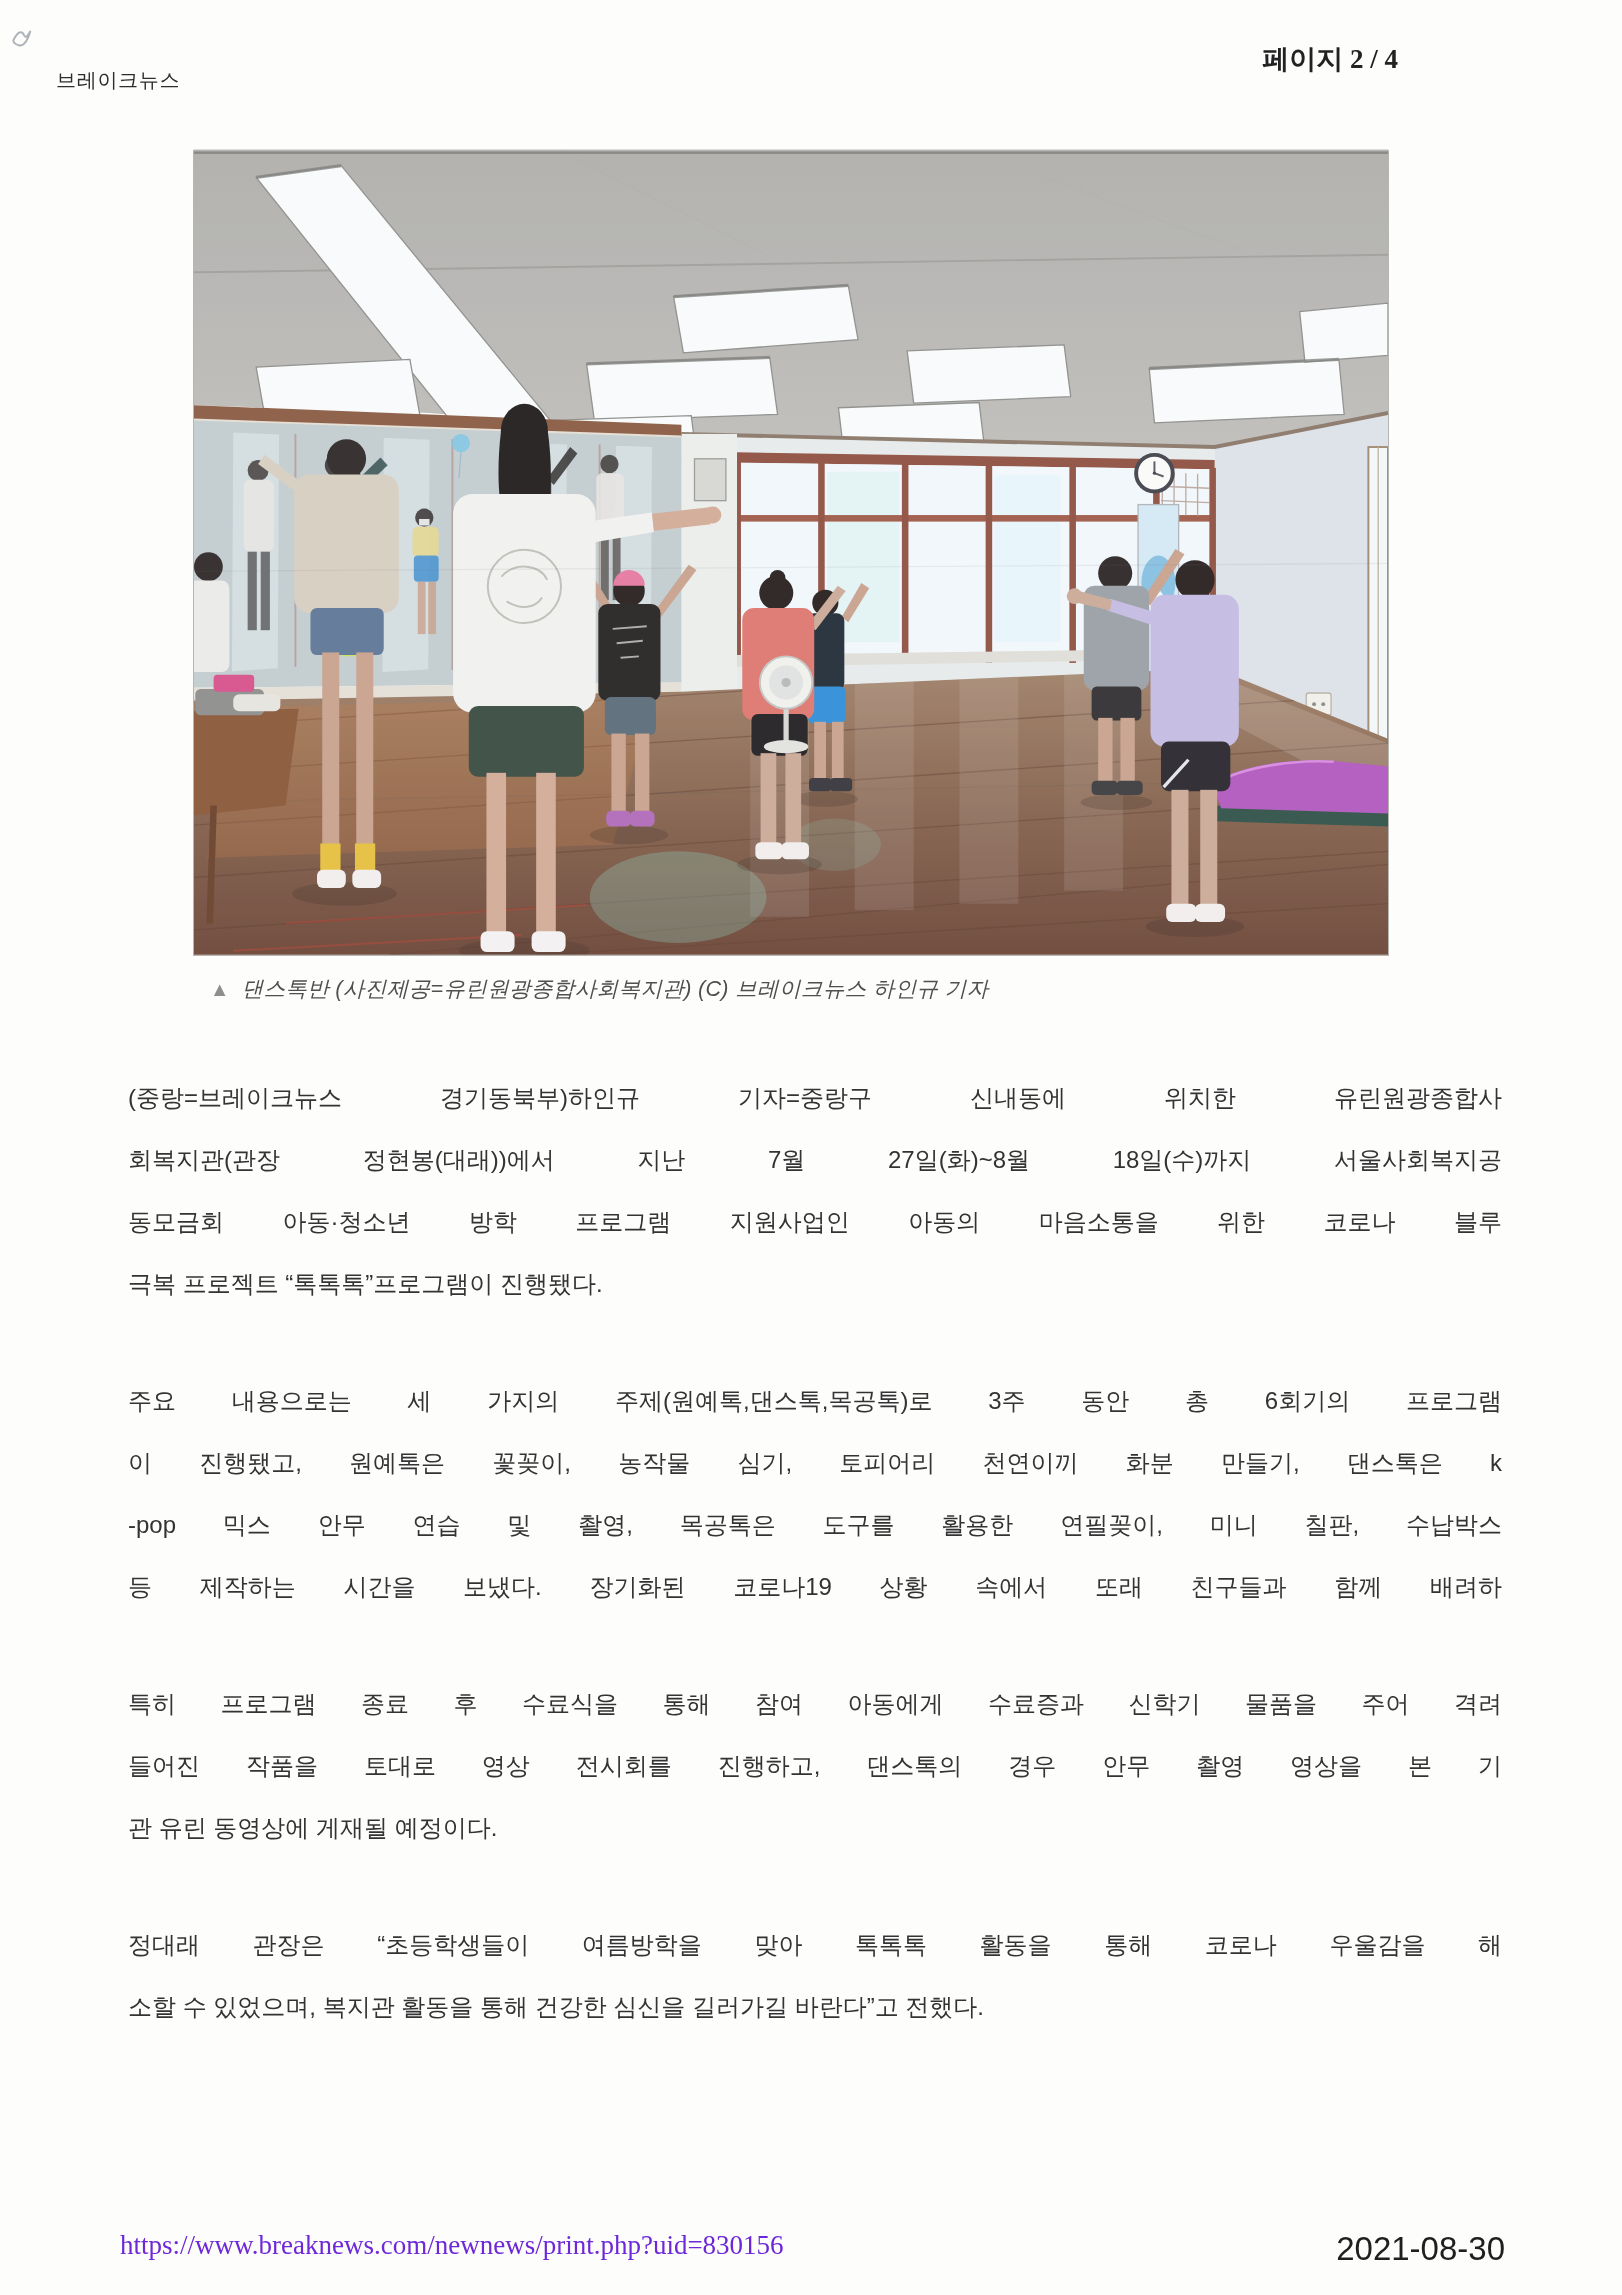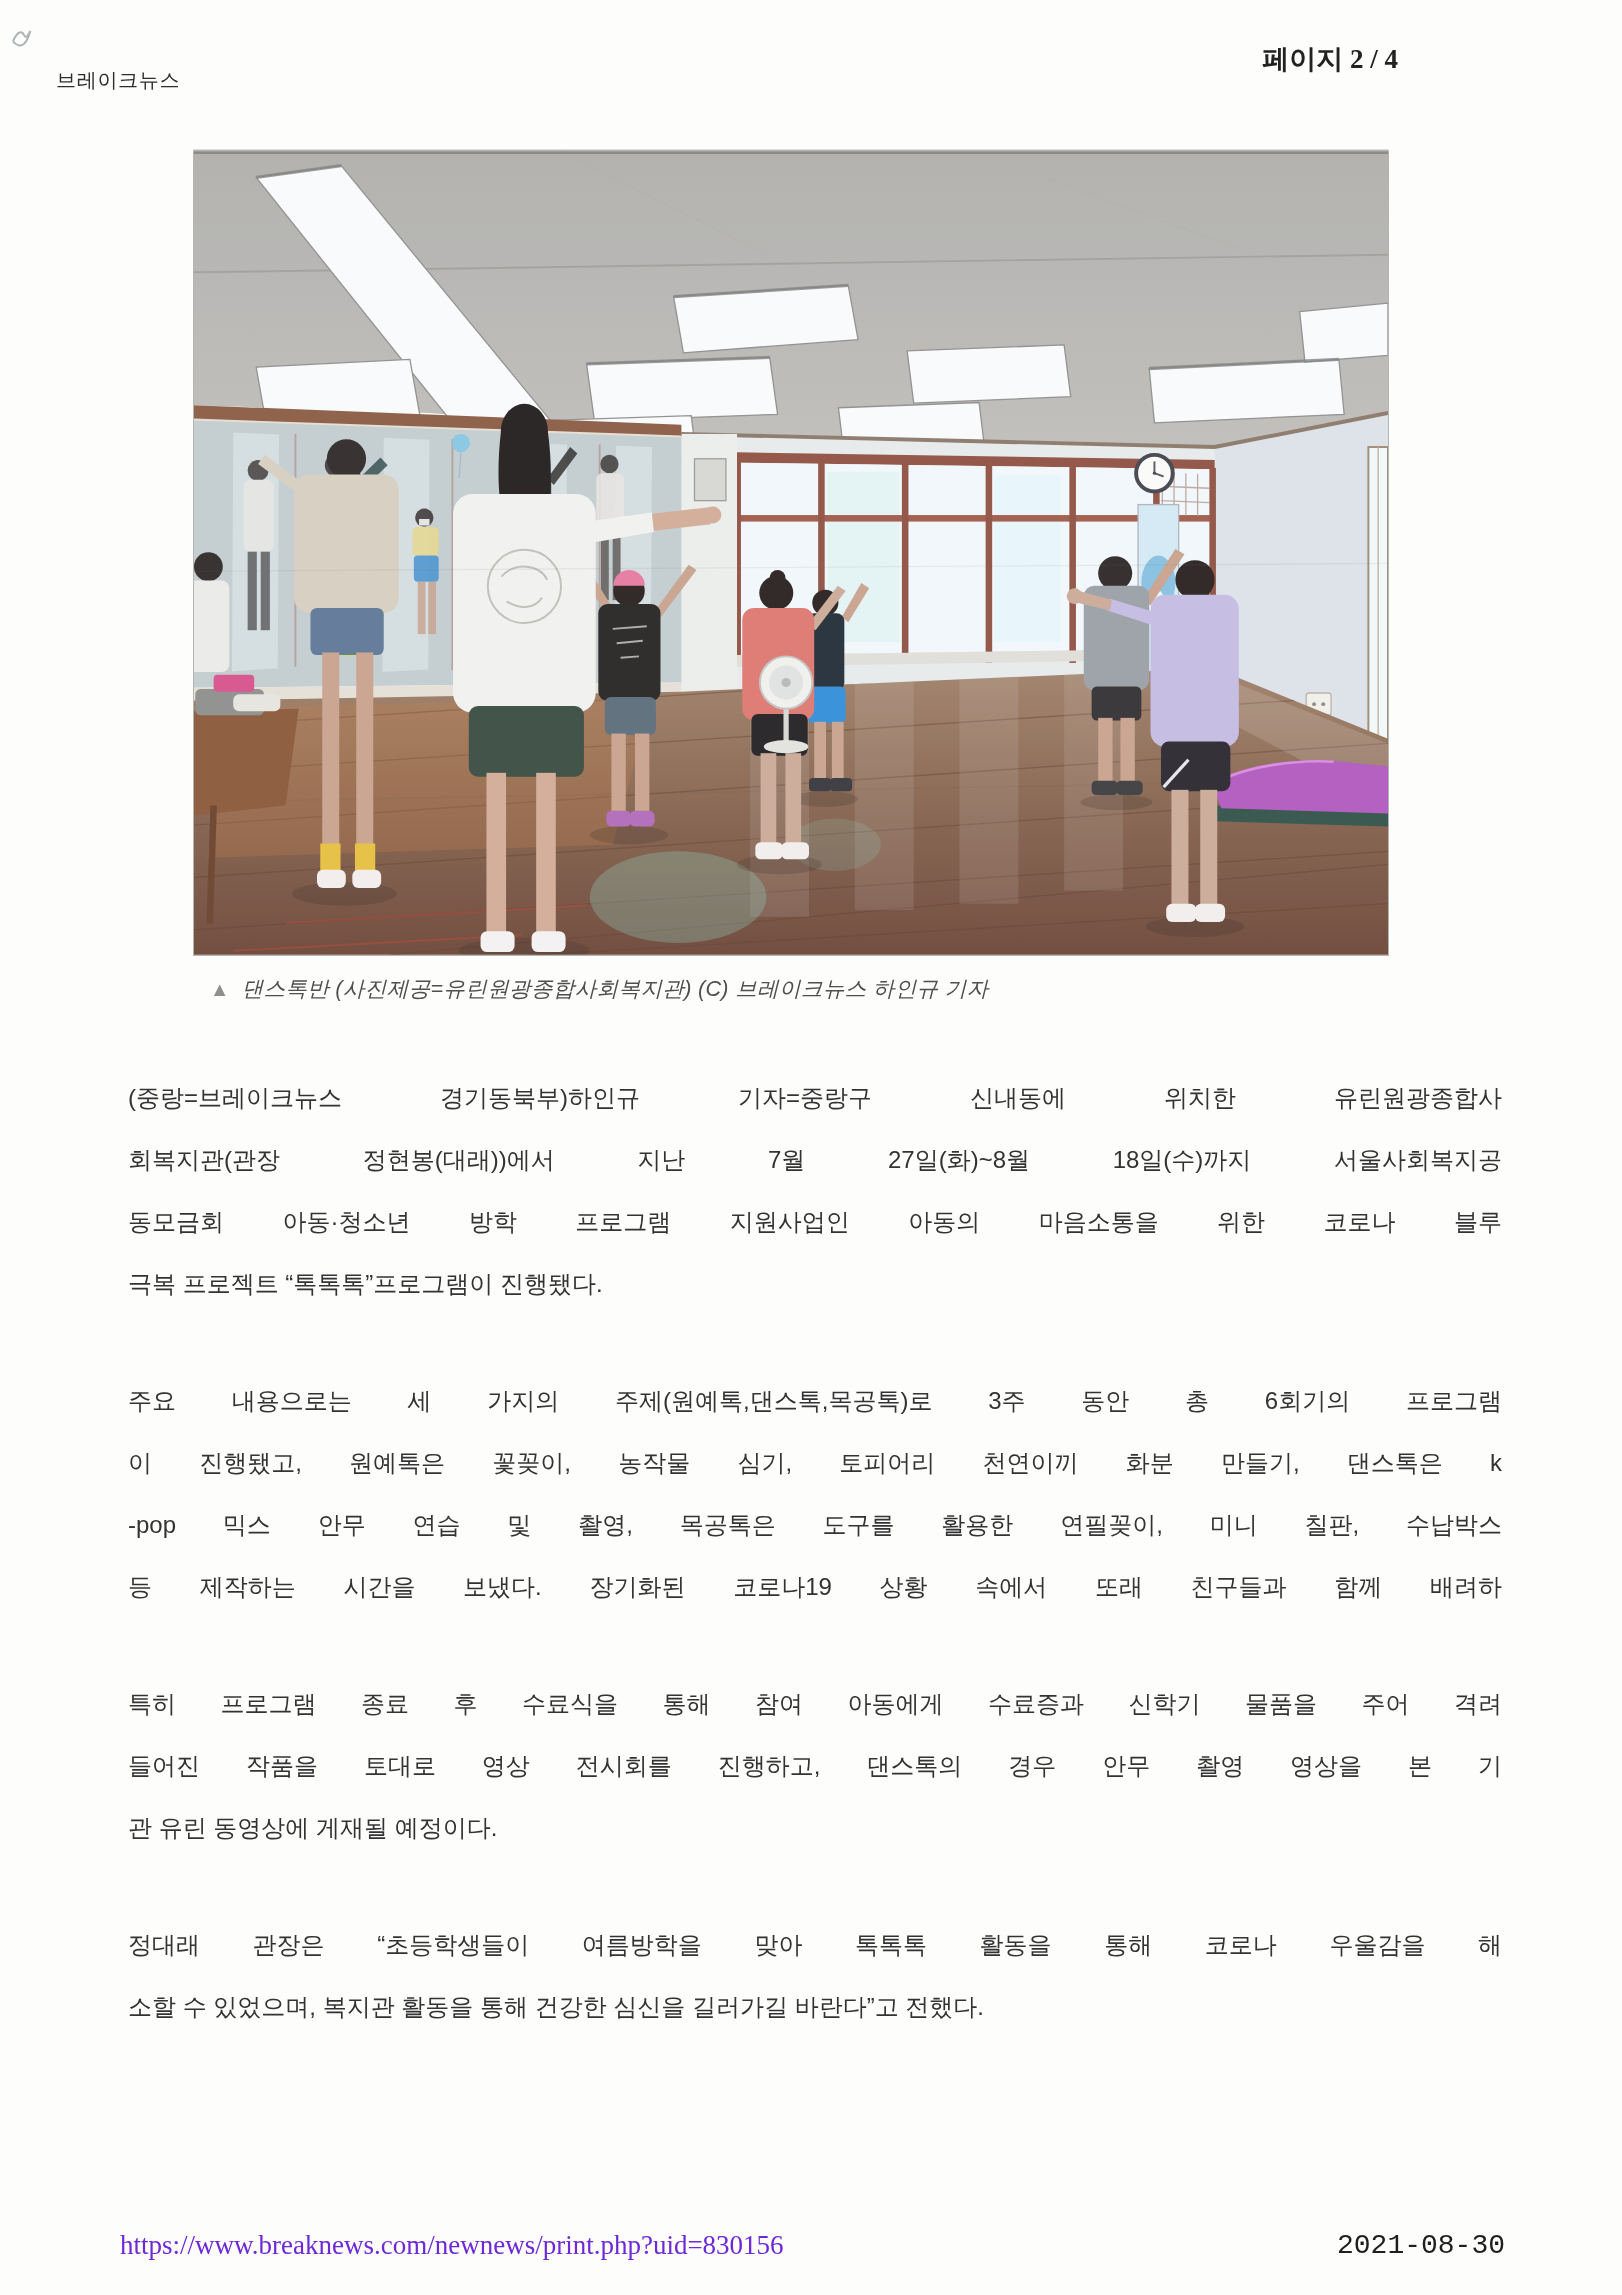--- a/index.html
+++ b/index.html
@@ -20,22 +20,22 @@
   .caption .tri{font-style:normal;color:#8e8e8e;font-size:19.6px;margin-right:11.8px;}
   
   .article{position:absolute;left:128px;top:1067px;width:1374px;font-size:24px;color:#333;
            line-height:62px;}
   .article .para{margin:0 0 55px 0;}
   .article .line{text-align:justify;text-align-last:justify;white-space:normal;}
   .article .line.last{text-align-last:left;}
   
   .footer-url{position:absolute;left:120px;top:2230px;font-size:27px;color:#6d28d9;
         font-family:"Liberation Serif",serif;}
-  .footer-date{position:absolute;right:117px;top:2230px;font-size:28px;color:#1f1f1f;
-        font-family:Liberation Mono, monospace;}
+  .footer-date{position:absolute;right:117px;top:2230px;font-size:33px;color:#1f1f1f;
+        font-family:Liberation Sans, sans-serif;}
 </style>
 </head>
 <body>
 
 <div class="page">
 
   <svg class="corner-mark" width="46" height="39" viewBox="0 0 70 60">
     <path d="M8,34 C14,22 20,18 24,26 C27,32 30,28 34,20 C30,34 24,44 16,42 C10,40 7,38 8,34 Z" fill="none" stroke="#9aa0a8" stroke-width="3" opacity="0.8"></path>
   </svg>
 

